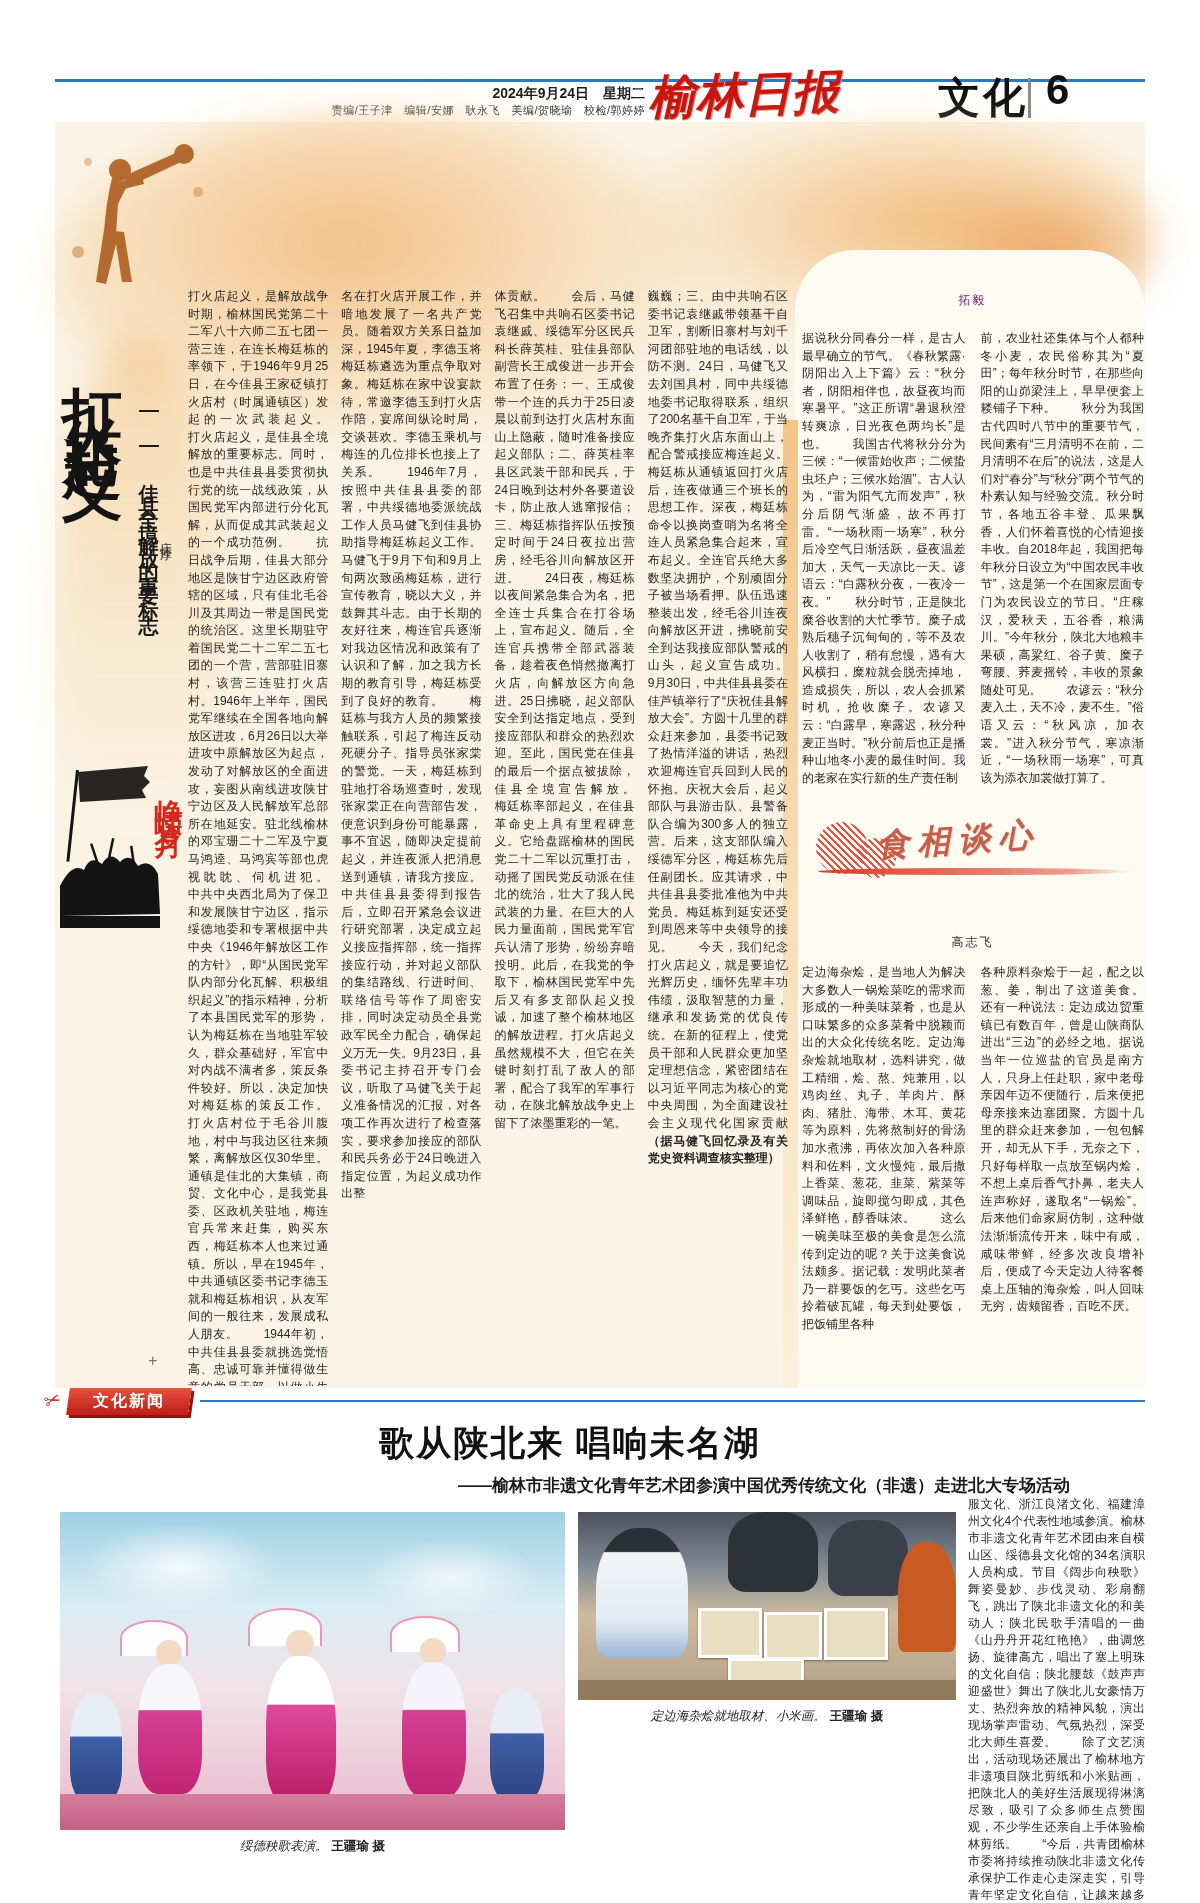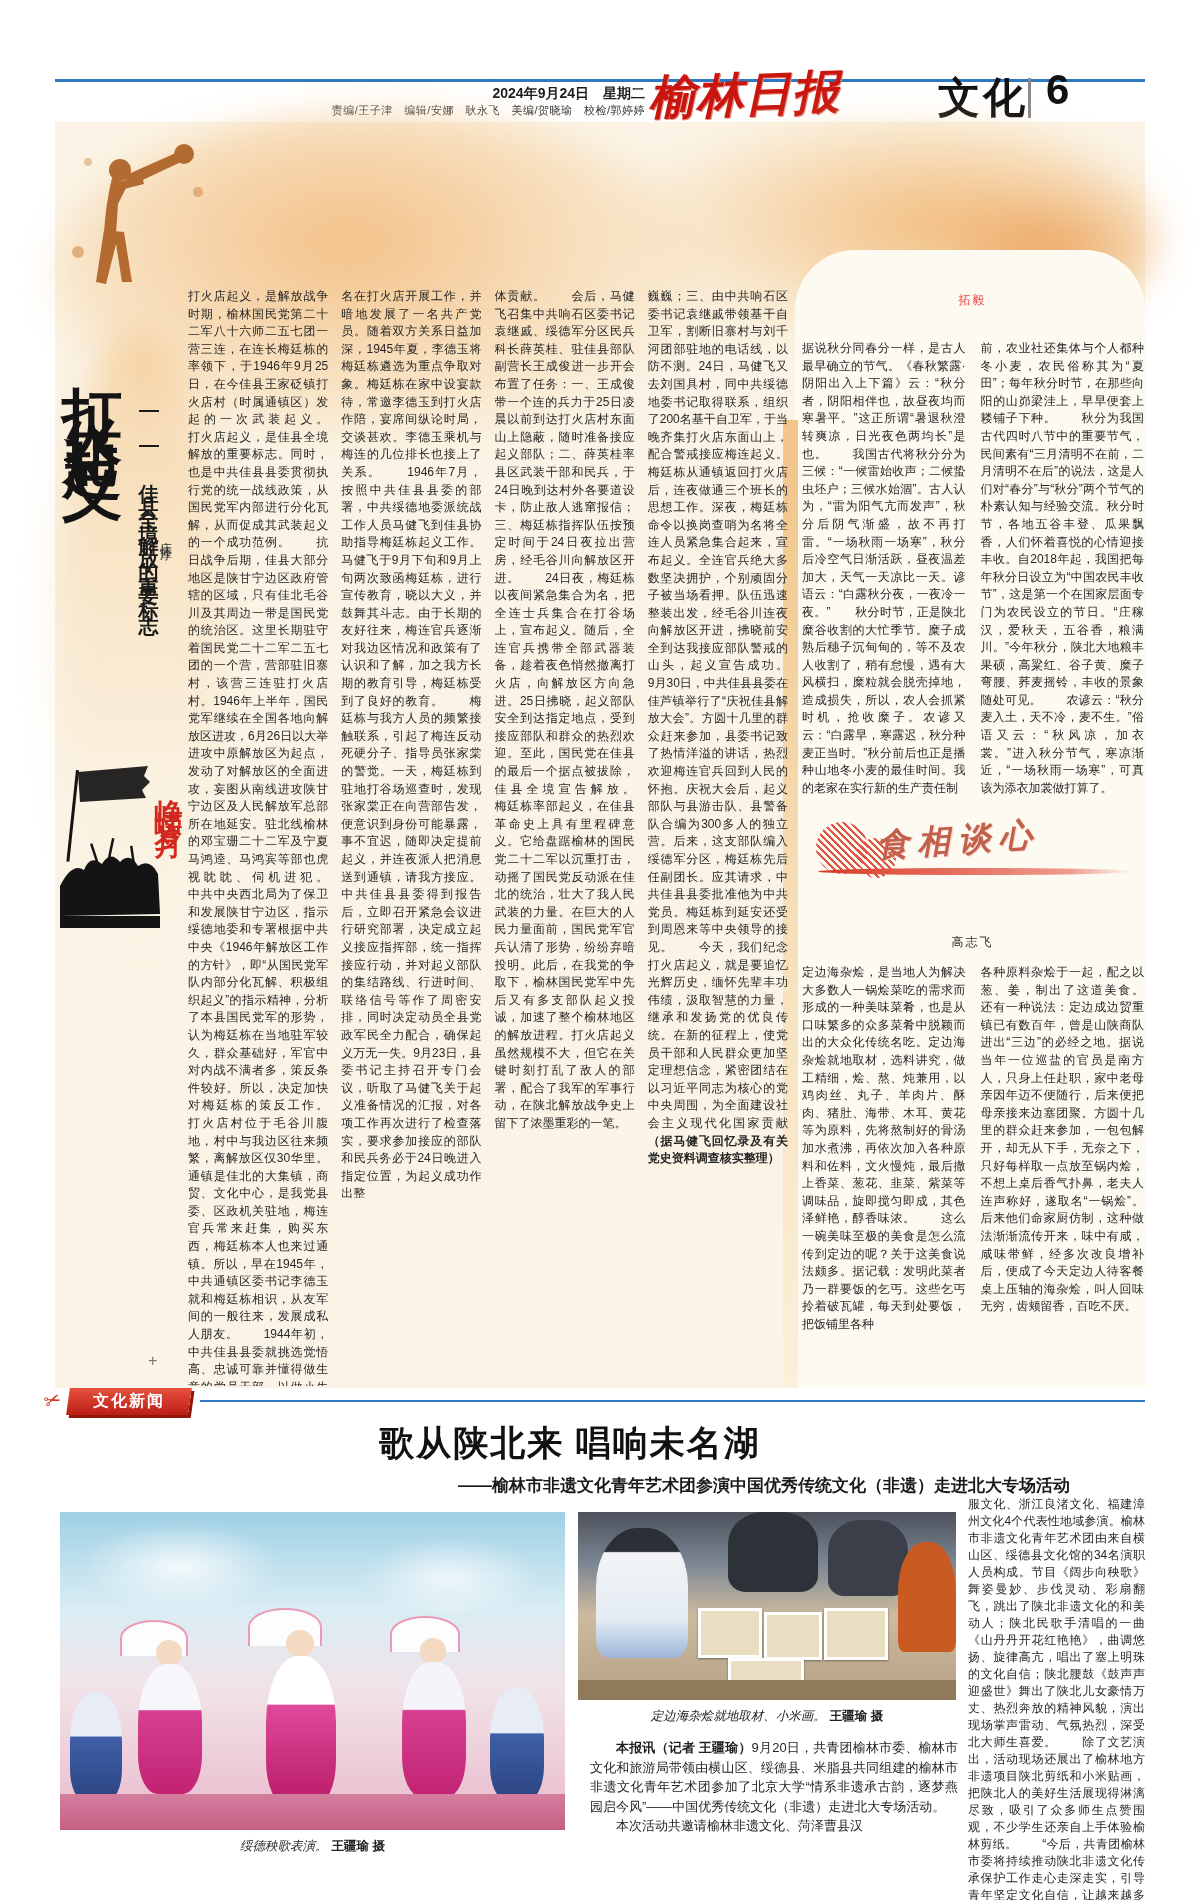--- a/index.html
+++ b/index.html
@@ -29,22 +29,22 @@
   .era-label{left:149px;top:776px;height:200px;font-size:28px;font-weight:900;color:#d3281e;letter-spacing:12px;}
   .side-note{left:60px;top:952px;width:124px;height:400px;overflow:hidden;font-family:"DejaVu Serif",serif;
              font-style:italic;font-size:11px;line-height:1.55;color:#3e3e3e;text-align:justify;}
   .register-mark{left:148px;top:1352px;font-size:16px;color:#777;}
   .cols-main{left:188px;top:288px;width:600px;height:1098px;display:flex;gap:13px;}
   .ncol{flex:1;overflow:hidden;font-size:12px;line-height:17.6px;text-align:justify;color:#262626;}
   .ncol p{margin:0;}
   .credit{font-weight:bold;}
   
   .autumn-title{left:800px;top:244px;width:345px;text-align:center;font-size:30px;font-weight:900;color:#111;letter-spacing:2px;}
-  .autumn-author{left:800px;top:292px;width:345px;text-align:center;font-size:12px;color:#ef4444;letter-spacing:2px;}
-  .cols-autumn{left:802px;top:330px;width:342px;height:542px;display:flex;gap:15px;margin-top:10px;}
+  .autumn-author{left:800px;top:292px;width:345px;text-align:center;font-size:12px;color:#701a75;letter-spacing:2px;}
+  .cols-autumn{left:802px;top:330px;width:342px;height:542px;display:flex;gap:15px;}
   
   .food-art{left:798px;top:816px;width:345px;height:72px;}
   .hatch{position:absolute;border-radius:50%;
          background:repeating-linear-gradient(45deg,#e05545 0 2px,rgba(255,255,255,0) 2px 5px);}
   .food-label{position:absolute;left:78px;top:2px;font-family:"DejaVu Serif",serif;font-style:italic;font-weight:bold;
               font-size:33px;color:#c3604c;transform:rotate(-4deg);letter-spacing:8px;text-shadow:1px 1px 0 #f3d9cf;}
   .swoosh{position:absolute;left:20px;top:52px;width:315px;height:7px;border-radius:50%;
           background:linear-gradient(90deg,#d83a28,#ef9c8e 80%,rgba(239,156,142,0));}
   .food-title{left:800px;top:892px;width:345px;text-align:center;font-size:28px;font-weight:800;color:#111;letter-spacing:4px;}
   .food-author{left:800px;top:934px;width:345px;text-align:center;font-size:12px;color:#333;letter-spacing:2px;}
@@ -216,21 +216,17 @@
     <div class="frame" style="left:186px;top:100px;width:52px;height:42px;"></div>
     <div class="frame" style="left:246px;top:96px;width:58px;height:46px;"></div>
     <div class="frame" style="left:150px;top:146px;width:70px;height:34px;"></div>
     <div style="position:absolute;left:0;top:168px;width:378px;height:20px;background:#8f7a5c;"></div>
   </div>
   <div class="abs cap cap-right">
     <span>定边海杂烩就地取材、小米画。</span>
     <b>王疆瑜 摄</b>
   </div>
 
-  <div class="abs news-body">
-    <p><span class="lead">本报讯（记者 王疆瑜）</span><span>9月20日，共青团榆林市委、榆林市文化和旅游局带领由横山区、绥德县、米脂县共同组建的榆林市非遗文化青年艺术团参加了北京大学“情系非遗承古韵，逐梦燕园启今风”——中国优秀传统文化（非遗）走进北大专场活动。</span></p>
-    <p>本次活动共邀请榆林非遗文化、菏泽曹县汉</p>
-  </div>
   <div class="abs news-rightcol">
     <p style="margin:0">服文化、浙江良渚文化、福建漳州文化4个代表性地域参演。榆林市非遗文化青年艺术团由来自横山区、绥德县文化馆的34名演职人员构成。节目《阔步向秧歌》舞姿曼妙、步伐灵动、彩扇翻飞，跳出了陕北非遗文化的和美动人；陕北民歌手清唱的一曲《山丹丹开花红艳艳》，曲调悠扬、旋律高亢，唱出了塞上明珠的文化自信；陕北腰鼓《鼓声声迎盛世》舞出了陕北儿女豪情万丈、热烈奔放的精神风貌，演出现场掌声雷动、气氛热烈，深受北大师生喜爱。　　除了文艺演出，活动现场还展出了榆林地方非遗项目陕北剪纸和小米贴画，把陕北人的美好生活展现得淋漓尽致，吸引了众多师生点赞围观，不少学生还亲自上手体验榆林剪纸。　　“今后，共青团榆林市委将持续推动陕北非遗文化传承保护工作走心走深走实，引导青年坚定文化自信，让越来越多的青年人走进陕北非遗、感知陕北非遗、乐享陕北非遗。”共青团榆林市委副书记晏娜说。</p>
   </div>
 
 </div>
 
 </body></html>

